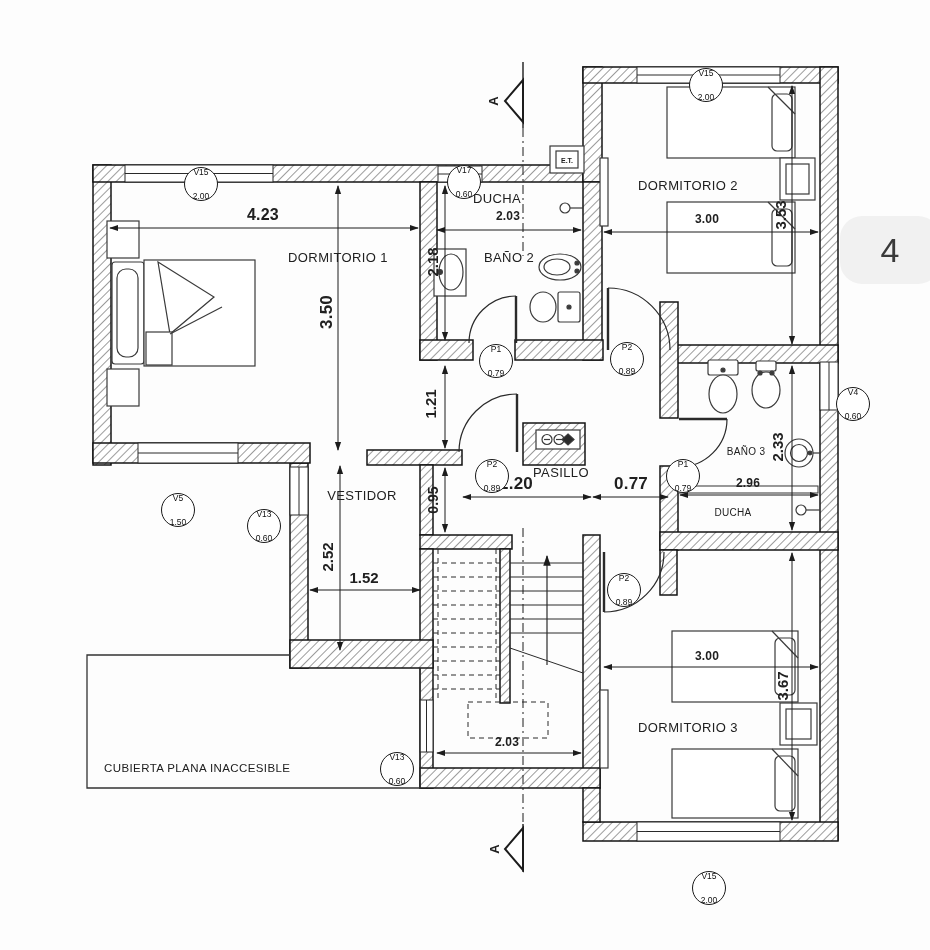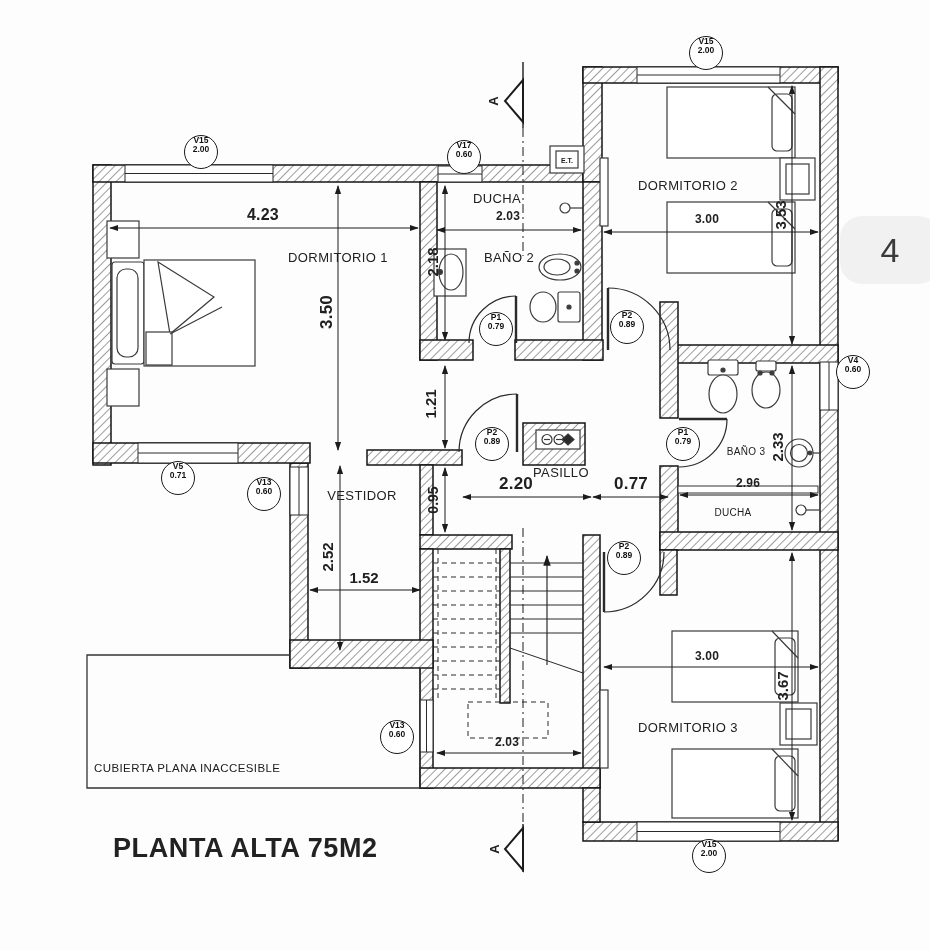--- a/index.html
+++ b/index.html
@@ -10,22 +10,22 @@
   }
   #plan-svg{position:absolute;left:0;top:0;}
   .lbl{position:absolute;transform:translate(-50%,-50%);white-space:nowrap;
        font-family:"Liberation Sans",sans-serif;color:#202020;}
   .room{font-size:13px;letter-spacing:.4px;text-align:right;}
   .room-sm{font-size:10px;letter-spacing:.3px;}
   .dim{font-weight:bold;font-size:12px;letter-spacing:.2px;}
   .dim-sm{font-weight:bold;font-size:15px;}
   .rot{transform:translate(-50%,-50%) rotate(-90deg);}
   .tag{position:absolute;width:32px;height:32px;border:1.6px solid #1a1a1a;border-radius:50%;
-       background:#fff;display:flex;flex-direction:column;align-items:center;justify-content:flex-start;
-       transform:translate(-50%,-50%);line-height:8.5px;font-size:8.5px;font-weight:bold;color:#111;}
+       background:#fff;display:flex;flex-direction:column;align-items:center;justify-content:space-between;
+       transform:translate(-50%,-50%);line-height:8.5px;font-size:8.5px;font-weight:normal;color:#111;margin-top:32px;}
   .tag span{display:block;}
   .left-lbl{position:absolute;white-space:nowrap;color:#202020;}
   #roof-label{font-size:11.5px;letter-spacing:.4px;}
   #sheet-title{font-size:27px;font-weight:600;letter-spacing:.6px;color:#222;}
   #page-pill{position:absolute;left:840px;top:216px;width:100px;height:68px;background:#f1f1f1;
              border-radius:22px;display:flex;align-items:center;justify-content:center;}
   #page-num{font-size:34px;color:#3a3a3a;font-family:"Liberation Sans",sans-serif;}
   #et-label{position:absolute;font-size:7px;font-weight:bold;transform:translate(-50%,-50%);}
   .section-a{font-size:13px;font-weight:bold;}
 </style>
@@ -323,46 +323,45 @@
 <div class="lbl dim" style="left:707px;top:656px">3.00</div>
 <div class="lbl dim-sm rot" style="left:782px;top:686px">3.67</div>
 <div class="lbl dim-sm rot" style="left:327px;top:557px">2.52</div>
 <div class="lbl dim-sm" style="left:364px;top:577px">1.52</div>
 <div class="lbl dim" style="left:507px;top:742px">2.03</div>
 
 <div class="lbl section-a rot" style="left:493px;top:101px">A</div>
 <div class="lbl section-a rot" style="left:494px;top:849px">A</div>
 <div id="et-label" class="lbl" style="left:567px;top:159.5px">E.T.</div>
 
-<div id="roof-label" class="left-lbl" style="left:94px;top:762px">CUBIERTA PLANA INACCESIBLE</div>
-<div id="sheet-title" class="left-lbl" style="left:113px;top:833px">PLANTA ALTA 75M2</div>
+<div id="roof-label" class="left-lbl" style="left:104px;top:762px">CUBIERTA PLANA INACCESIBLE</div>
 
 <div id="page-pill">
   <span id="page-num">4</span>
 </div>
 
 <div class="tag" style="left:201px;top:152px">
       <span>V15</span>
       <span>2.00</span>
     </div>
-<div class="tag" style="left:464px;top:157px">
+<div class="tag" style="left:464px;top:150px">
       <span>V17</span>
       <span>0.60</span>
     </div>
 <div class="tag" style="left:706px;top:53px">
       <span>V15</span>
       <span>2.00</span>
     </div>
 <div class="tag" style="left:853px;top:372px">
       <span>V4</span>
       <span>0.60</span>
     </div>
 <div class="tag" style="left:178px;top:478px">
       <span>V5</span>
-      <span>0.71</span>
+      <span>1.50</span>
     </div>
 <div class="tag" style="left:264px;top:494px">
       <span>V13</span>
       <span>0.60</span>
     </div>
 <div class="tag" style="left:397px;top:737px">
       <span>V13</span>
       <span>0.60</span>
     </div>
 <div class="tag" style="left:709px;top:856px">

